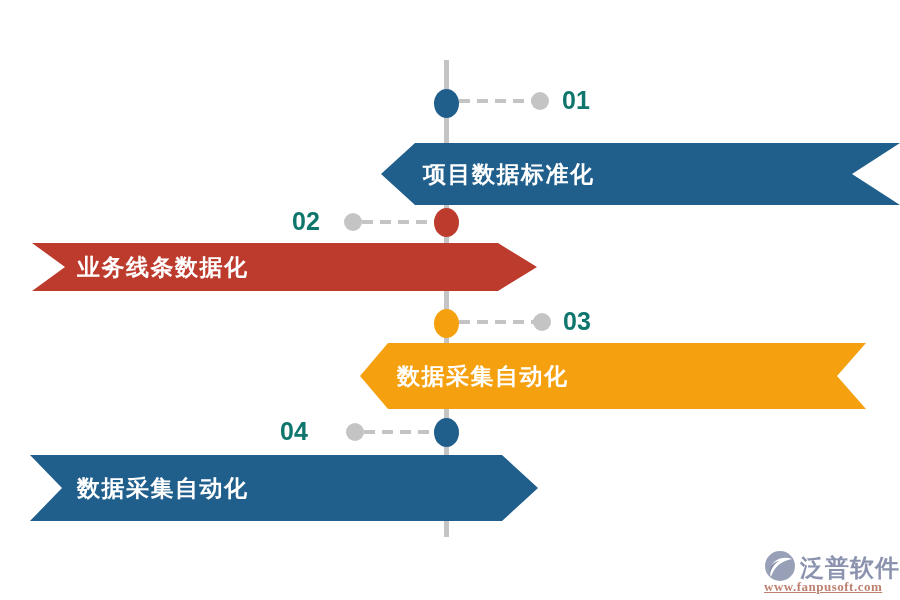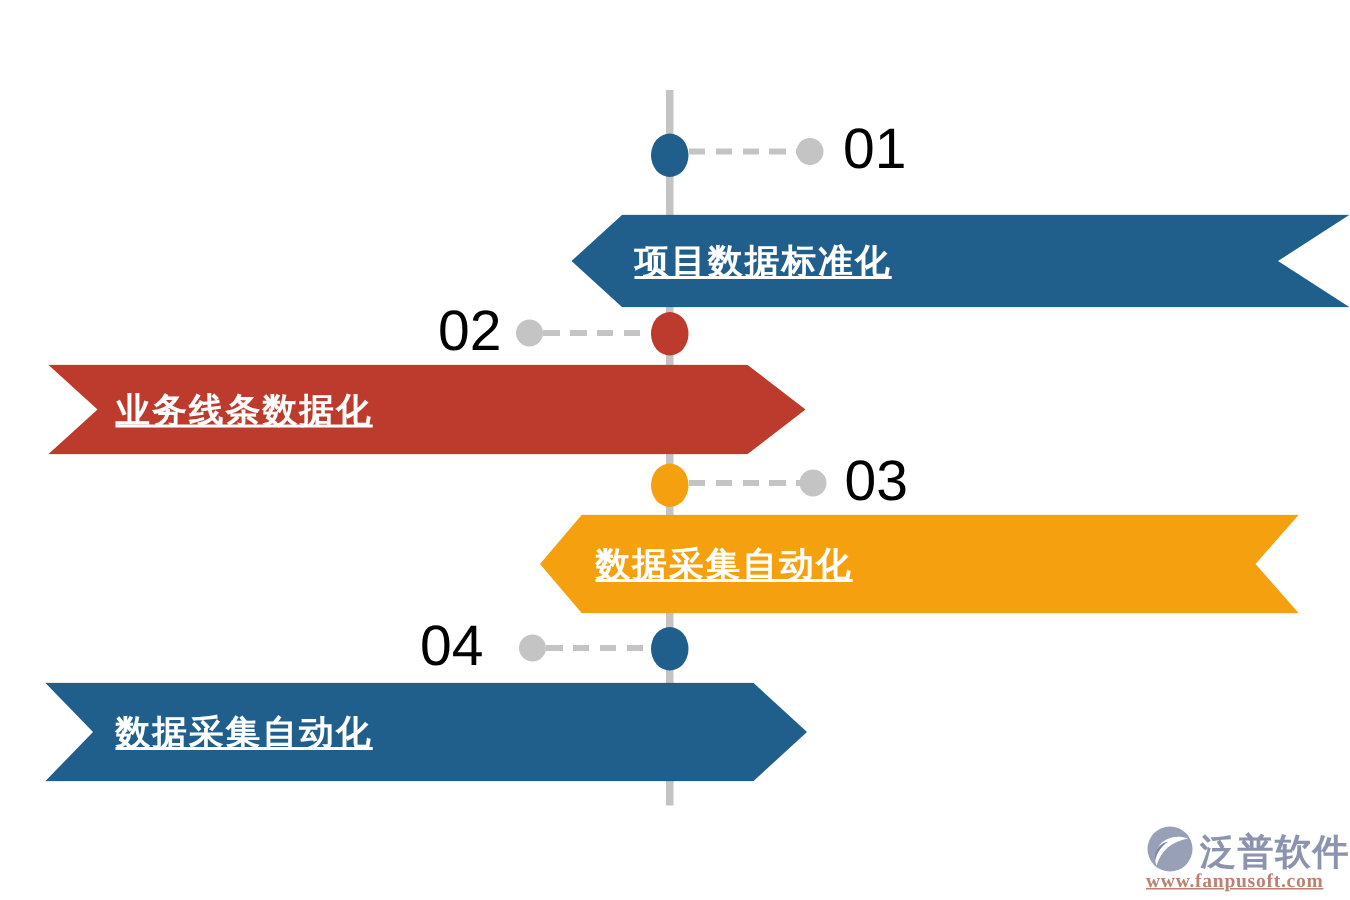--- a/index.html
+++ b/index.html
@@ -8,24 +8,24 @@
     font-family:"Liberation Sans","DejaVu Sans",sans-serif;
   }
   .axis{
     position:absolute;left:444px;top:60px;width:5px;height:477px;background:#C4C4C4;
   }
   .banner{
     position:absolute;display:flex;align-items:center;
     background:var(--accent,#205F8C);color:#ffffff;
     font-weight:bold;font-size:23px;letter-spacing:1.5px;box-sizing:border-box;
   }
-  .banner .banner-label{white-space:nowrap;text-decoration:underline;}
+  .banner .banner-label{white-space:nowrap;}
   #banner-0{left:381px;top:143px;width:519px;height:62px;padding-left:42px;
     clip-path:polygon(34px 0,100% 0,calc(100% - 48px) 50%,100% 100%,34px 100%,0 50%);}
-  #banner-1{left:32px;top:243px;width:505px;height:60px;padding-left:45px;
+  #banner-1{left:32px;top:243px;width:505px;height:48px;padding-left:45px;
     clip-path:polygon(0 0,466px 0,100% 50%,466px 100%,0 100%,33px 50%);}
   #banner-2{left:360px;top:343px;width:506px;height:66px;padding-left:37px;
     clip-path:polygon(28px 0,100% 0,calc(100% - 29px) 50%,100% 100%,28px 100%,0 50%);}
   #banner-3{left:30px;top:455px;width:508px;height:66px;padding-left:47px;
     clip-path:polygon(0 0,472px 0,100% 50%,472px 100%,0 100%,32px 50%);}
 
   .dot{
     position:absolute;width:25px;height:29px;border-radius:50%;
     background:var(--accent,#205F8C);
   }
@@ -45,21 +45,21 @@
   .connector{
     position:absolute;height:4px;
     background:repeating-linear-gradient(90deg,#C4C4C4 0 11px,transparent 11px 18px);
   }
   #conn-0{left:459px;top:99px;width:73px;}
   #conn-1{left:362px;top:220px;width:74px;}
   #conn-2{left:459px;top:320px;width:75px;}
   #conn-3{left:364px;top:430px;width:73px;}
 
   .num{
-    position:absolute;font-weight:400;font-size:38px;line-height:29px;color:#000000;
+    position:absolute;font-weight:700;font-size:25px;line-height:29px;color:#0f766e;
     font-family:"Liberation Sans","DejaVu Sans",sans-serif;
   }
   #num-0{left:562px;top:86px;}
   #num-1{left:292px;top:207px;}
   #num-2{left:563px;top:307px;}
   #num-3{left:280px;top:417px;}
 
   .watermark{position:absolute;left:762px;top:548px;width:135px;height:48px;}
   .watermark .logo-icon{position:absolute;left:2px;top:2px;}
   .watermark .brand{

